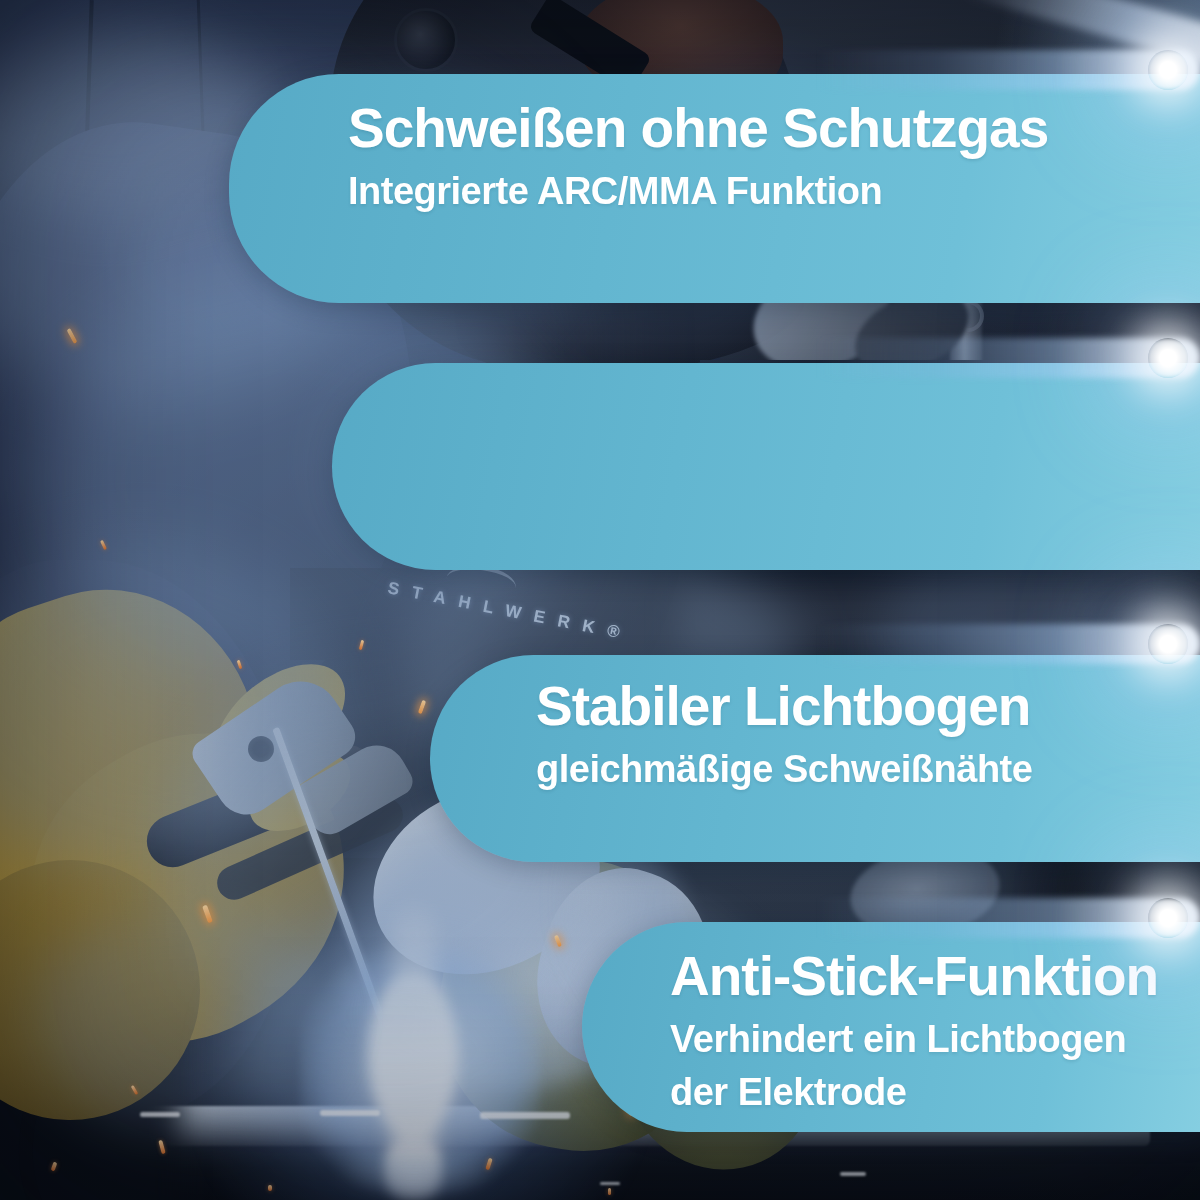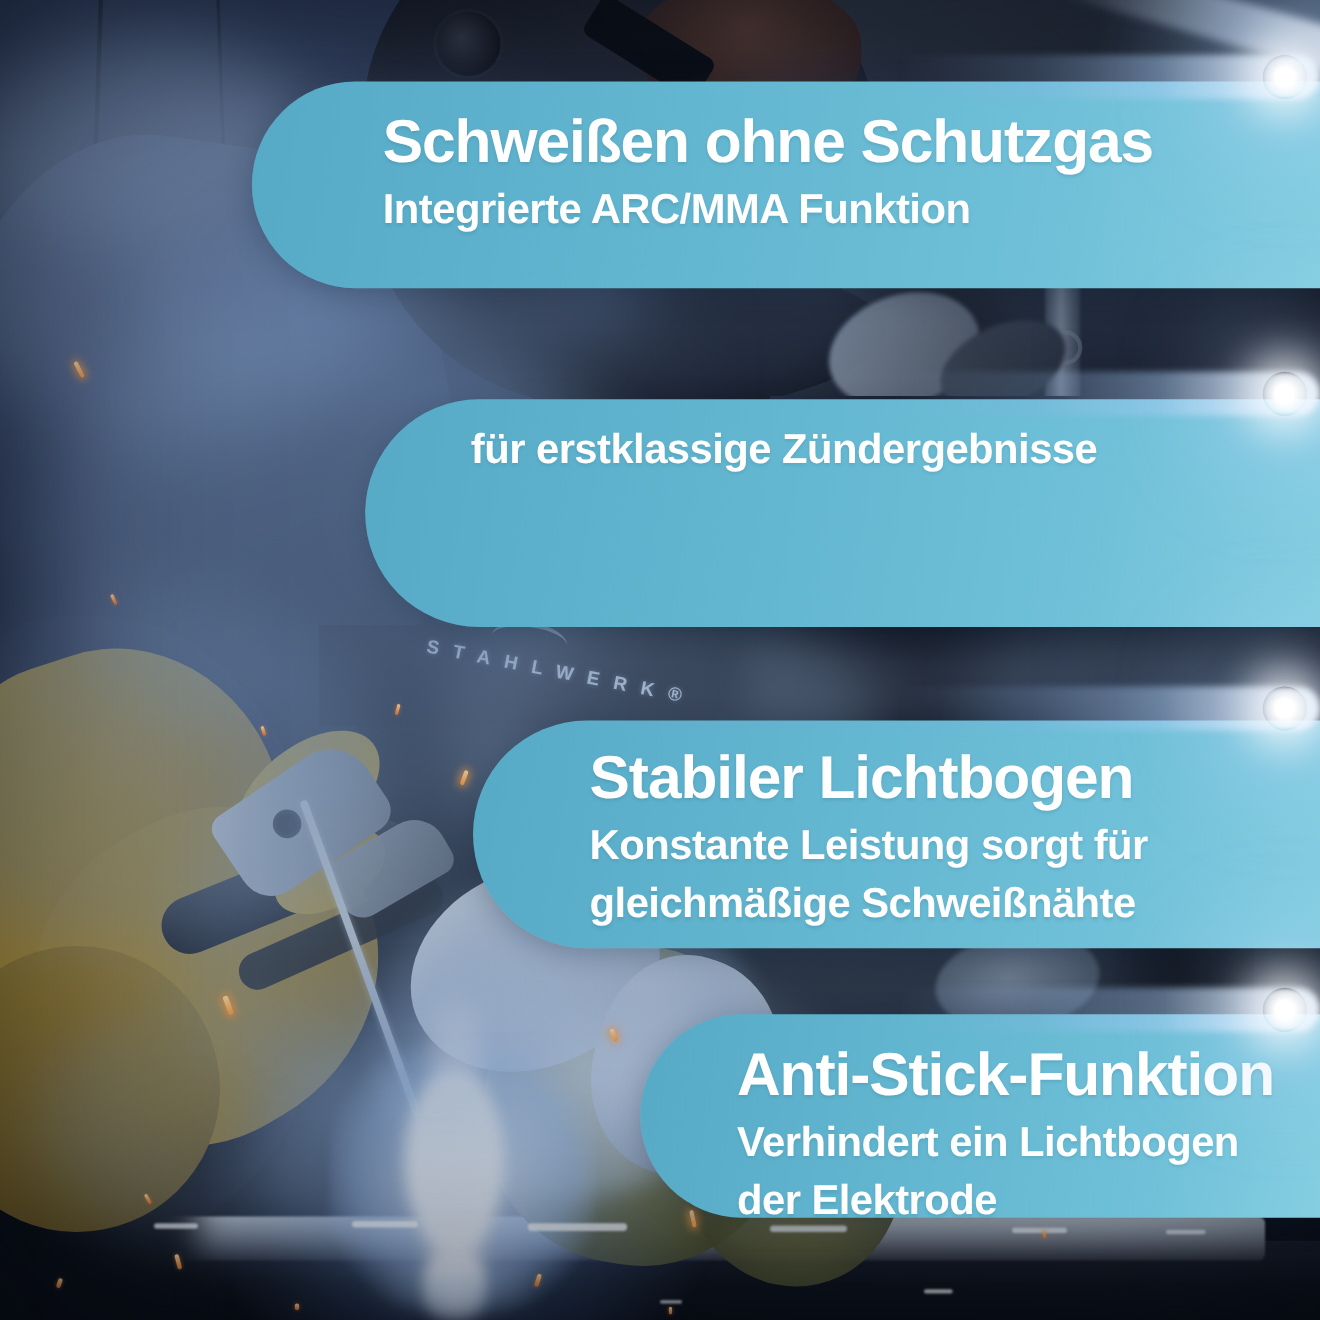--- a/index.html
+++ b/index.html
@@ -64,24 +64,24 @@
   .cast{left:0;top:0;width:1200px;height:1200px;background:linear-gradient(200deg,rgba(70,110,170,.10),rgba(10,20,40,.16));}
   .vig{left:0;top:0;width:1200px;height:1200px;box-shadow:inset 0 0 220px rgba(2,5,12,.6);}
   .corner-haze{left:950px;top:0;width:250px;height:76px;background:linear-gradient(100deg,transparent 20%,rgba(150,190,235,.4));}
   .corner-streak{left:960px;top:-6px;width:280px;height:40px;transform:rotate(16deg);background:linear-gradient(90deg,transparent,rgba(210,230,255,.5) 60%,rgba(255,255,255,.8));filter:blur(4px);}
   
   .banner{right:0;background:linear-gradient(100deg,#57aac6 0%,#63b6d0 40%,#6fc0d8 75%,#85cee1 100%);
           border-radius:110px 0 0 110px;color:#fff;box-sizing:border-box;
           box-shadow:0 6px 24px rgba(10,30,50,.25);}
   .banner .title{position:static;display:block;font-size:55px;font-weight:bold;letter-spacing:-1px;line-height:62px;text-shadow:0 2px 3px rgba(35,90,110,.18);}
   .banner .sub{position:static;display:block;font-size:38px;font-weight:bold;letter-spacing:-.5px;line-height:53px;text-shadow:0 2px 3px rgba(35,90,110,.15);}
-  #banner-1{left:229px;top:74px;height:188px;padding:23px 30px 12px 119px;}
+  #banner-1{left:229px;top:74px;height:229px;padding:23px 30px 12px 119px;}
   #banner-2{left:332px;top:363px;height:207px;padding:20px 30px 0 96px;}
   #banner-3{left:430px;top:655px;height:207px;padding:20px 30px 0 106px;}
-  #banner-4{left:582px;top:922px;height:185px;padding:23px 30px 0 88px;}
+  #banner-4{left:582px;top:922px;height:210px;padding:23px 30px 0 88px;}
   .banner .title{margin-bottom:6px;}
 </style>
 </head>
 <body>
 
 <div id="stage">
 
   <div class="wall-top"></div>
   <div class="wall-pole"></div>
   <div class="wall-ring"></div>
@@ -193,25 +193,23 @@
   <div class="cast"></div>
   <div class="vig"></div>
   <div class="corner-haze"></div>
   <div class="corner-streak"></div>
 
   <div class="banner" id="banner-1">
     <span class="title">Schweißen ohne Schutzgas</span>
     <span class="sub">Integrierte ARC/MMA Funktion</span>
   </div>
   <div class="banner" id="banner-2">
-    <span class="sub">für erstklassige Zündergebnisse</span>
   </div>
   <div class="banner" id="banner-3">
     <span class="title">Stabiler Lichtbogen</span>
-    <span class="sub">Konstante Leistung sorgt für</span>
     <span class="sub">gleichmäßige Schweißnähte</span>
   </div>
   <div class="banner" id="banner-4">
     <span class="title">Anti-Stick-Funktion</span>
     <span class="sub">Verhindert ein Lichtbogen</span>
     <span class="sub">der Elektrode</span>
   </div>
 
   <div id="flare-layer" class="layer">
       <div style="position: absolute; right: 0px; top: 50px; width: 480px; height: 40px; background: linear-gradient(270deg, rgba(240, 248, 255, 0.95) 0%, rgba(170, 205, 245, 0.45) 30%, rgba(140, 180, 230, 0.18) 55%, transparent 80%); filter: blur(3px); border-radius: 20px;"></div>

